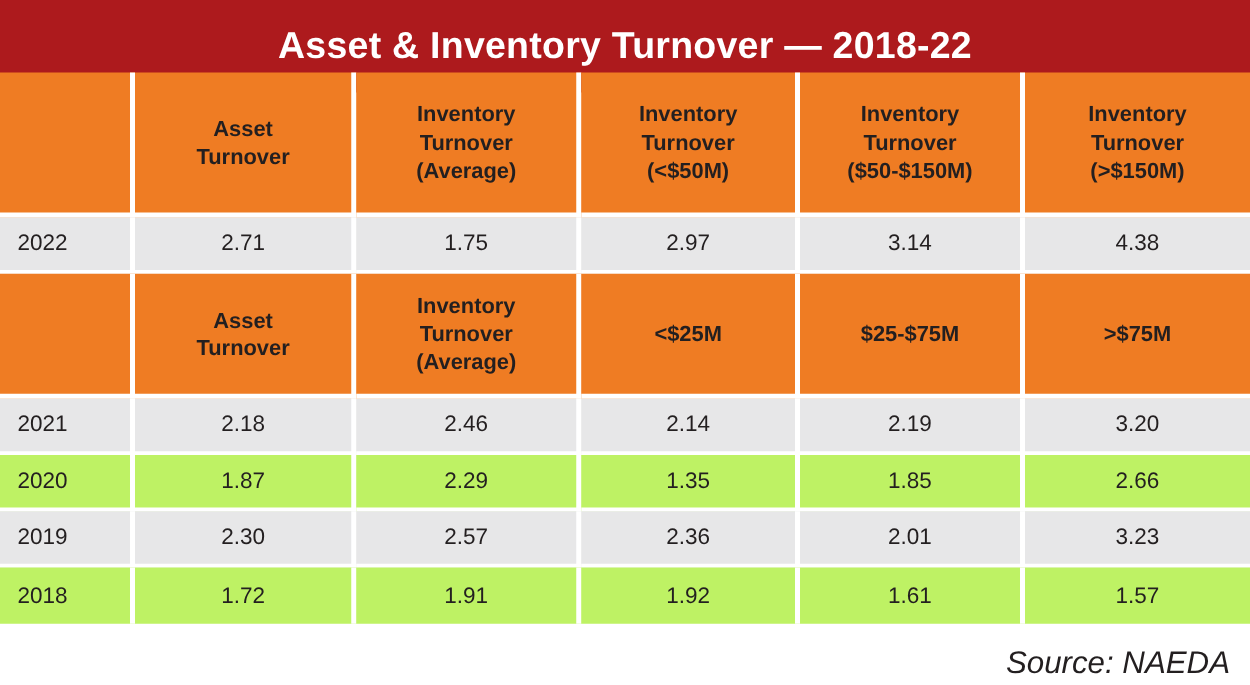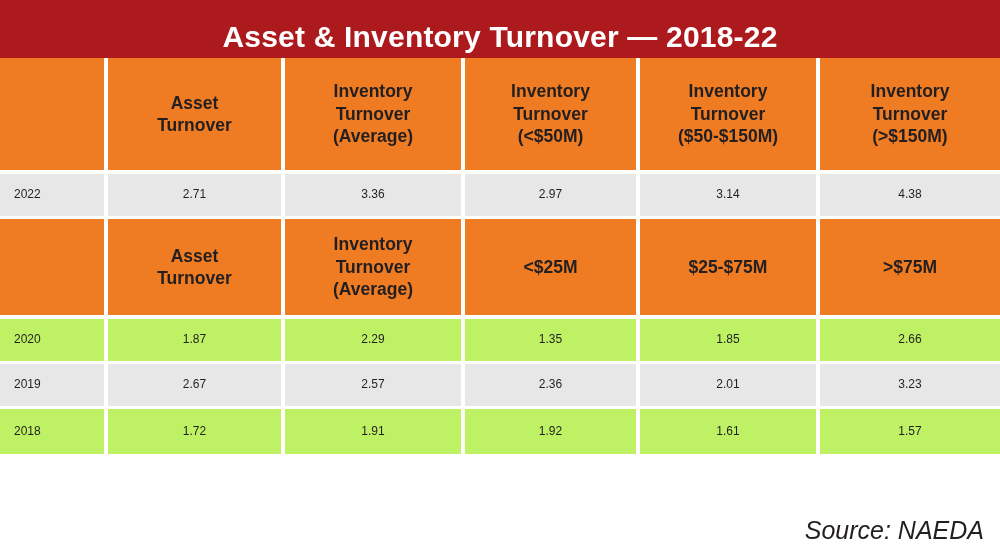--- a/index.html
+++ b/index.html
@@ -76,21 +76,21 @@
     border-bottom: 4px solid #ffffff;
     padding: 6px 4px;
   }
   tr.hdr td:last-child { border-right: none; }
   tr.hdr td.blank { color: transparent; }
   tr.hdr-tall td { height: 116px; }
   tr.hdr-short td { height: 100px; }
 
   
   tr.data td {
-    font-size: 12px;
+    font-size: 18px;
     color: #231f20;
     text-align: center;
     height: 45px;
     border-right: 4px solid #ffffff;
     border-bottom: 3px solid #ffffff;
     line-height: 1.1;
   }
   tr.data td:last-child { border-right: none; }
   tr.data td.year {
     text-align: left;
@@ -156,21 +156,21 @@
         <td>
           <span>Inventory</span><br>
           <span>Turnover</span><br>
           <span>(&gt;$150M)</span>
         </td>
       </tr>
 
       <tr class="data band">
         <td class="year">2022</td>
         <td>2.71</td>
-        <td>3.36</td>
+        <td>1.75</td>
         <td>2.97</td>
         <td>3.14</td>
         <td>4.38</td>
       </tr>
 
       <tr class="hdr hdr-short">
         <td class="blank"></td>
         <td>
           <span>Asset</span><br>
           <span>Turnover</span>
@@ -178,33 +178,41 @@
         <td>
           <span>Inventory</span><br>
           <span>Turnover</span><br>
           <span>(Average)</span>
         </td>
         <td>&lt;$25M</td>
         <td>$25-$75M</td>
         <td>&gt;$75M</td>
       </tr>
 
+      <tr class="data band">
+        <td class="year">2021</td>
+        <td>2.18</td>
+        <td>2.46</td>
+        <td>2.14</td>
+        <td>2.19</td>
+        <td>3.20</td>
+      </tr>
 
       <tr class="data plain">
         <td class="year">2020</td>
         <td>1.87</td>
         <td>2.29</td>
         <td>1.35</td>
         <td>1.85</td>
         <td>2.66</td>
       </tr>
 
       <tr class="data band">
         <td class="year">2019</td>
-        <td>2.67</td>
+        <td>2.30</td>
         <td>2.57</td>
         <td>2.36</td>
         <td>2.01</td>
         <td>3.23</td>
       </tr>
 
       <tr class="data plain lastrow">
         <td class="year">2018</td>
         <td>1.72</td>
         <td>1.91</td>

